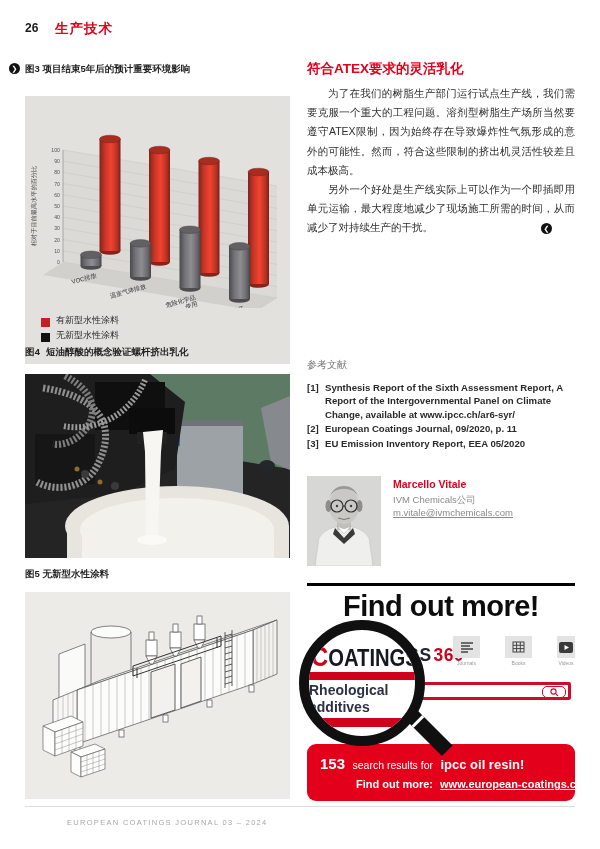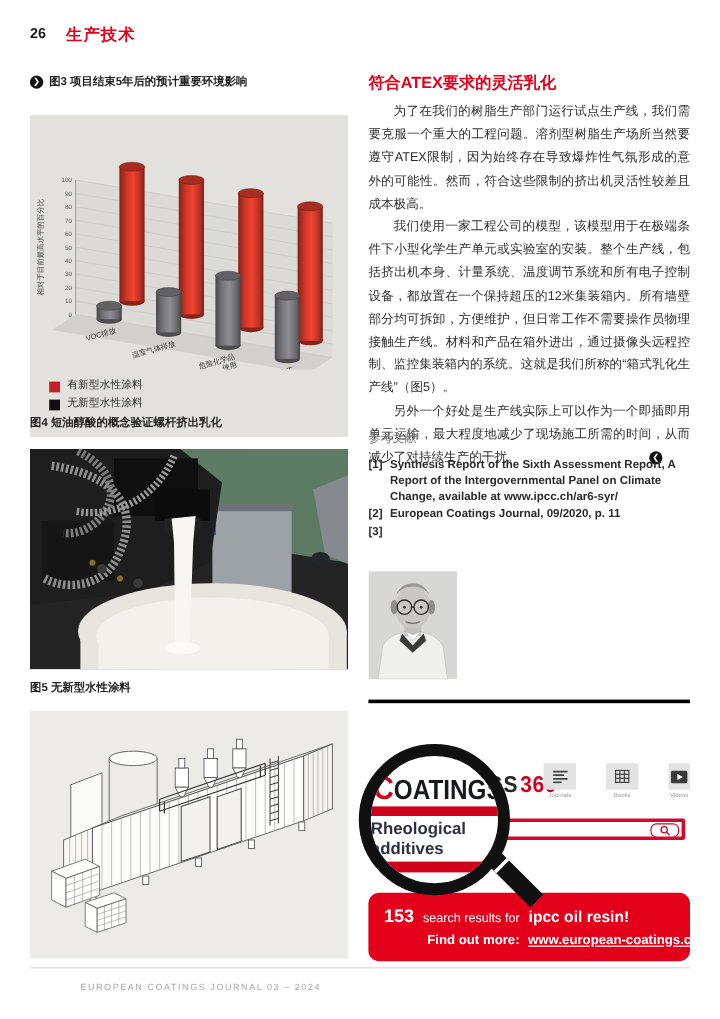--- a/index.html
+++ b/index.html
@@ -6,24 +6,24 @@
     font-family:"Liberation Sans","DejaVu Sans",sans-serif;}
   #page{position:relative;width:600px;height:849px;background:#ffffff;}
   .abs{position:absolute;}
 
   
   .pagenum{left:25px;top:21px;font-size:12px;font-weight:bold;color:#1a1a1a;}
   .section{left:55px;top:20px;font-size:13.5px;font-weight:bold;color:#e2001a;letter-spacing:1px;}
 
   
   .figcap{font-size:9.5px;font-weight:bold;color:#1f1f1f;line-height:12px;}
-  .cap3{left:25px;top:63px;width:265px;display:flex;align-items:flex-start;gap:5px;}
+  .cap3{left:9px;top:63px;width:265px;display:flex;align-items:flex-start;gap:5px;}
   .marker{flex:0 0 auto;width:11px;height:11px;border-radius:50%;background:#111;color:#fff;
     font-size:7px;line-height:11px;text-align:center;font-weight:bold;}
-  .cap4{left:25px;top:347px;width:265px;}
+  .cap4{left:25px;top:347px;width:265px;font-family:Liberation Mono, monospace;}
   .cap5{left:25px;top:568px;width:265px;}
 
   
   .chartbox{left:25px;top:96px;width:265px;height:268px;background:#e3e1de;}
   #chart-svg{display:block;}
   #chart-legend{position:absolute;left:16px;top:216px;}
   .legrow{display:flex;align-items:flex-end;gap:6px;height:15px;}
   .legswatch{width:9px;height:9px;flex:0 0 auto;}
   .leglabel{font-size:9px;color:#2b2b2b;}
 
@@ -318,52 +318,57 @@
       <g stroke="#777" stroke-width="0.4">
         <path d="M30,146 L58,136 M30,152 L58,142 M30,158 L58,148 M37,137.5 L37,161.5 M44,135 L44,159 M51,132.5 L51,156.5"></path>
         <path d="M56,170 L80,162 M56,175 L80,167 M56,180 L80,172 M62,163 L62,183 M68,161 L68,181 M74,159 L74,179"></path>
       </g>
     </svg>
   </div>
 
   <div class="abs arttitle">符合ATEX要求的灵活乳化</div>
   <div class="abs artbody">
     <p>为了在我们的树脂生产部门运行试点生产线，我们需要克服一个重大的工程问题。溶剂型树脂生产场所当然要遵守ATEX限制，因为始终存在导致爆炸性气氛形成的意外的可能性。然而，符合这些限制的挤出机灵活性较差且成本极高。</p>
-    <p>我们使用一家工程公司的模型，该模型用于在极端条件下小型化学生产单元或实验室的安装。整个生产线，包括挤出机本身、计量系统、温度调节系统和所有电子控制设备，都放置在一个保持超压的12米集装箱内。所有墙壁部分均可拆卸，方便维护，但日常工作不需要操作员物理接触生产线。材料和产品在箱外进出，通过摄像头远程控制、监控集装箱内的系统。这就是我们所称的“箱式乳化生产线”（图5）。</p>
     <p><span>另外一个好处是生产线实际上可以作为一个即插即用单元运输，最大程度地减少了现场施工所需的时间，从而减少了对持续生产的干扰。</span><span class="endmark">❮</span></p>
   </div>
 
   <div class="abs refhead">参考文献</div>
   <div class="abs reflist" id="reflist">
       <div class="ref"><span class="num">[1]</span><span>Synthesis Report of the Sixth Assessment Report, A Report of the Intergovernmental Panel on Climate Change, available at www.ipcc.ch/ar6-syr/</span></div>
       <div class="ref"><span class="num">[2]</span><span>European Coatings Journal, 09/2020, p. 11</span></div>
-      <div class="ref"><span class="num">[3]</span></div>
+      <div class="ref"><span class="num">[3]</span><span>EU Emission Inventory Report, EEA 05/2020</span></div>
     </div>
 
   <div class="abs author">
     <svg viewBox="0 0 74 90" width="74" height="90">
       <rect x="0" y="0" width="74" height="90" fill="#d7d7d5"></rect>
       <path d="M8,90 L12,62 C18,52 30,50 37,50 C44,50 56,52 62,62 L66,90 Z" fill="#efefed" stroke="#bdbdbb" stroke-width="0.5"></path>
       <rect x="30" y="40" width="14" height="14" fill="#bfbfbd"></rect>
       <ellipse cx="37" cy="30" rx="15" ry="18" fill="#cac8c5"></ellipse>
       <path d="M22,24 C24,9 50,9 52,24 C50,14 44,10 37,10 C30,10 24,14 22,24 Z" fill="#9a9896"></path>
       <ellipse cx="21.5" cy="30" rx="3" ry="6" fill="#8f8d8b"></ellipse>
       <ellipse cx="52.5" cy="30" rx="3" ry="6" fill="#8f8d8b"></ellipse>
       <circle cx="30" cy="30" r="6" fill="none" stroke="#2e2e2e" stroke-width="1.2"></circle>
       <circle cx="44" cy="30" r="6" fill="none" stroke="#2e2e2e" stroke-width="1.2"></circle>
       <path d="M36,30 L38,30" stroke="#2e2e2e" stroke-width="1.2"></path>
       <circle cx="30" cy="30" r="1.2" fill="#3a3a3a"></circle>
         <circle cx="44" cy="30" r="1.2" fill="#3a3a3a"></circle>
       <path d="M31,42 Q37,45 43,42" stroke="#7a7876" fill="none"></path>
       <path d="M28,52 L37,62 L46,52 L48,58 L37,68 L26,58 Z" fill="#3a3a3a"></path>
       <polygon points="30,50 37,58 44,50 37,53" fill="#fff" stroke="#999" stroke-width="0.4"></polygon>
     </svg>
+    <div class="txt">
+      <div class="aname">Marcello Vitale</div>
+      <div class="acompany">IVM Chemicals公司</div>
+      <div class="aemail">m.vitale@ivmchemicals.com</div>
+    </div>
   </div>
 
   <div class="abs adrule"></div>
+  <div class="abs adheadline">Find out more!</div>
 
   <div class="abs adgfx">
     <div class="brand"><span>COATINGS</span><span class="suffix">360°</span></div>
 
     <div class="tile t0">
       <svg width="14" height="12" viewBox="0 0 14 12">
         <g stroke="#444" stroke-width="1.4">
             <path d="M1,2 H13 M1,5 H10 M1,8 H13 M1,11 H8"></path>
           </g>
       </svg>

